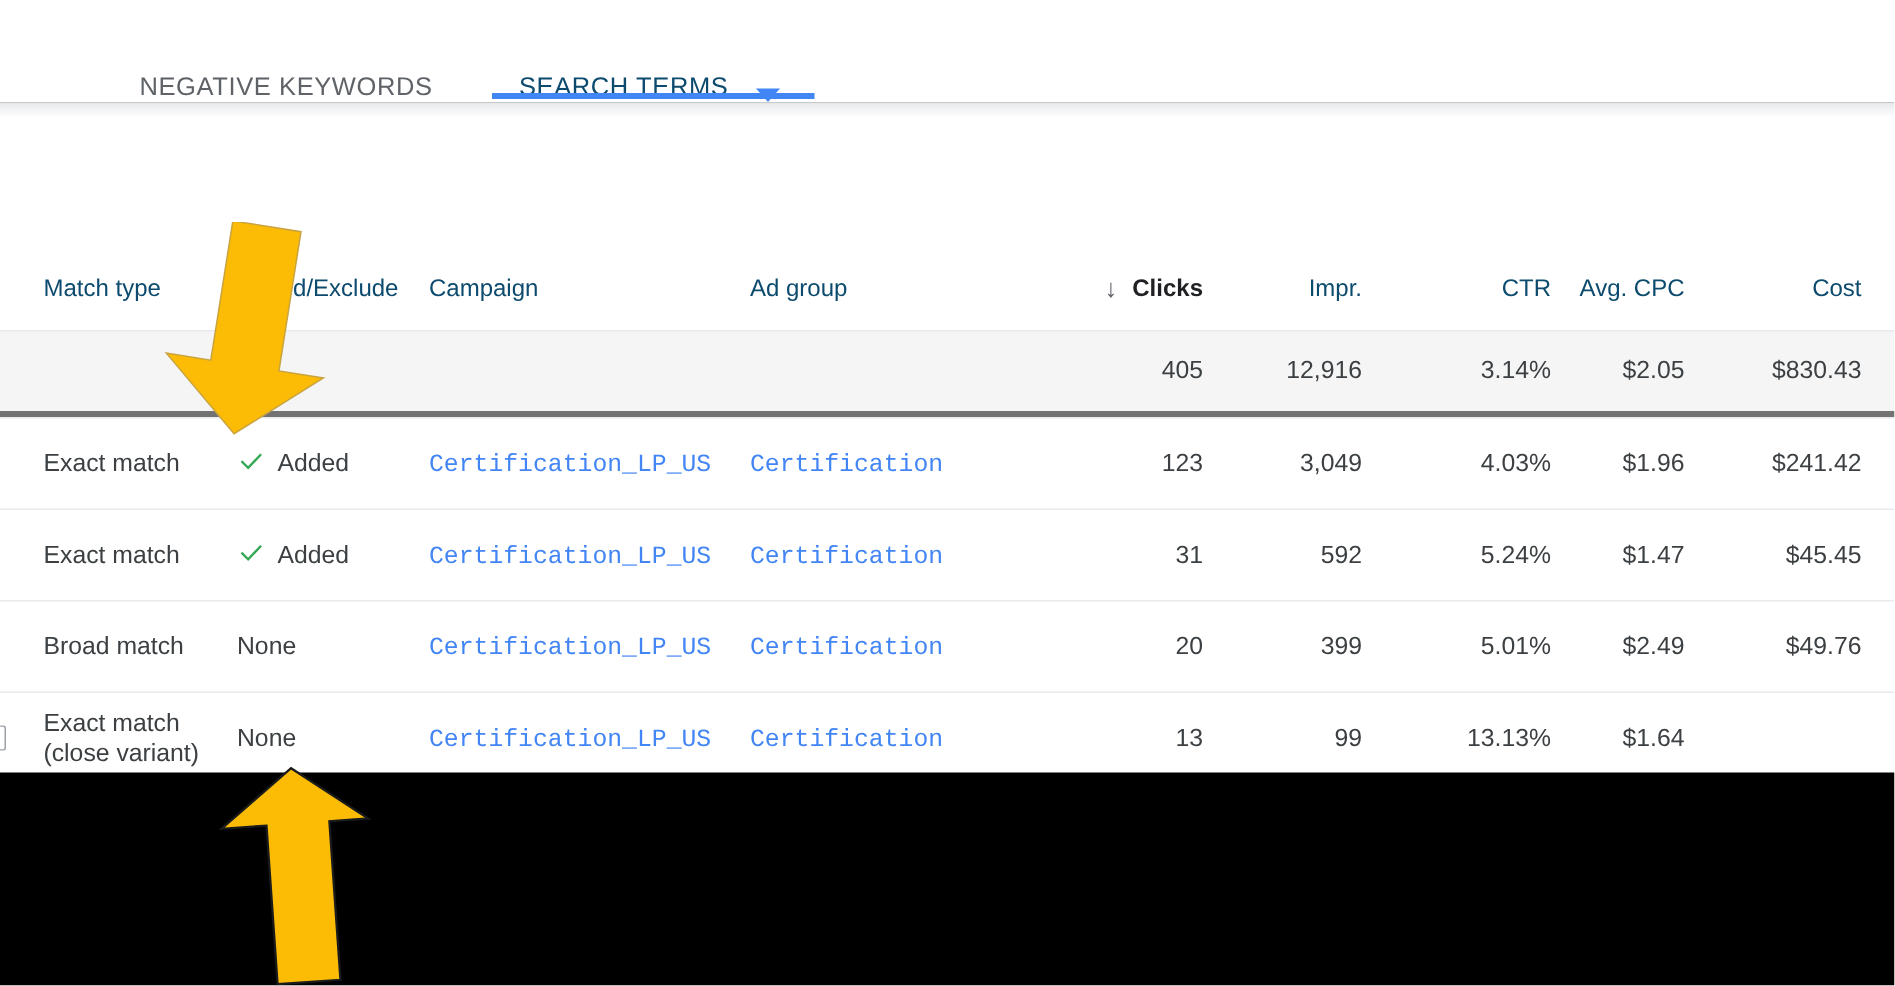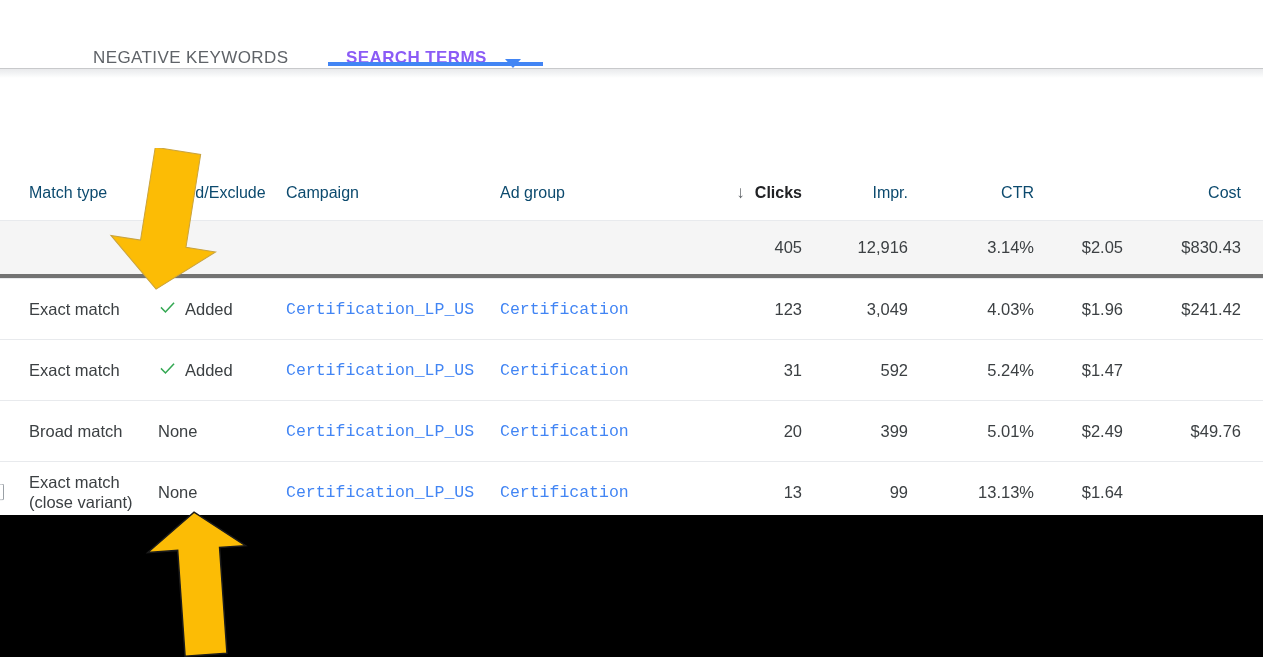--- a/index.html
+++ b/index.html
@@ -38,22 +38,22 @@
     align-items: flex-end;
     font-size: 17px;
     letter-spacing: 0.4px;
     color: #5f6368;
     white-space: nowrap;
     cursor: pointer;
   }
   .tab.neg { left: 93px; }
   .tab.active {
     left: 346px;
-    color: #8b5cf6;
-    font-weight: 700;
+    color: #0c4a6e;
+    font-weight: 400;
   }
   .tab .caret {
     margin-left: 18px;
     width: 0; height: 0;
     border-left: 8px solid transparent;
     border-right: 8px solid transparent;
     border-top: 9px solid #4285f4;
     display: inline-block;
   }
   .tab-underline {
@@ -304,20 +304,21 @@
       <div class="cell c-match">Match type</div>
       <div class="cell c-added">Added/Exclude</div>
       <div class="cell c-camp">Campaign</div>
       <div class="cell c-adgrp">Ad group</div>
       <div class="cell num c-clicks sorted">
         <span class="sort-arrow">↓</span>
         <span>Clicks</span>
       </div>
       <div class="cell num c-impr">Impr.</div>
       <div class="cell num c-ctr">CTR</div>
+      <div class="cell num c-cpc">Avg. CPC</div>
       <div class="cell num c-cost">Cost</div>
     </div>
 
     <div class="trow summary">
       <div class="cell num c-clicks">405</div>
       <div class="cell num c-impr">12,916</div>
       <div class="cell num c-ctr">3.14%</div>
       <div class="cell num c-cpc">$2.05</div>
       <div class="cell num c-cost">$830.43</div>
     </div>
@@ -350,20 +351,21 @@
           </svg>
         </span>
         <span>Added</span>
       </div>
       <div class="cell c-camp link">Certification_LP_US</div>
       <div class="cell c-adgrp link">Certification</div>
       <div class="cell num c-clicks">31</div>
       <div class="cell num c-impr">592</div>
       <div class="cell num c-ctr">5.24%</div>
       <div class="cell num c-cpc">$1.47</div>
+      <div class="cell num c-cost">$45.45</div>
     </div>
 
     <div class="trow data">
       <div class="cell c-match">Broad match</div>
       <div class="cell c-added">None</div>
       <div class="cell c-camp link">Certification_LP_US</div>
       <div class="cell c-adgrp link">Certification</div>
       <div class="cell num c-clicks">20</div>
       <div class="cell num c-impr">399</div>
       <div class="cell num c-ctr">5.01%</div>

